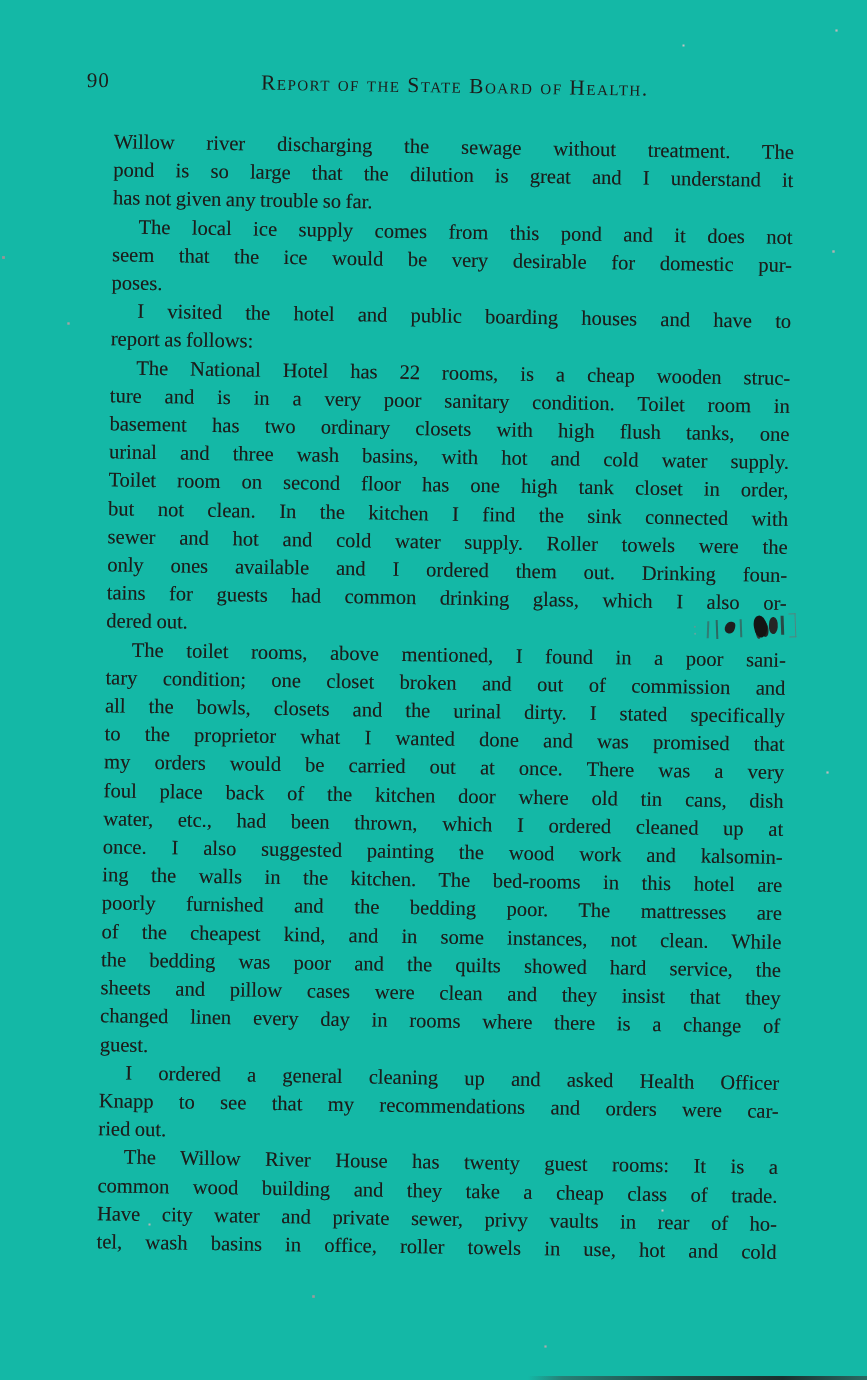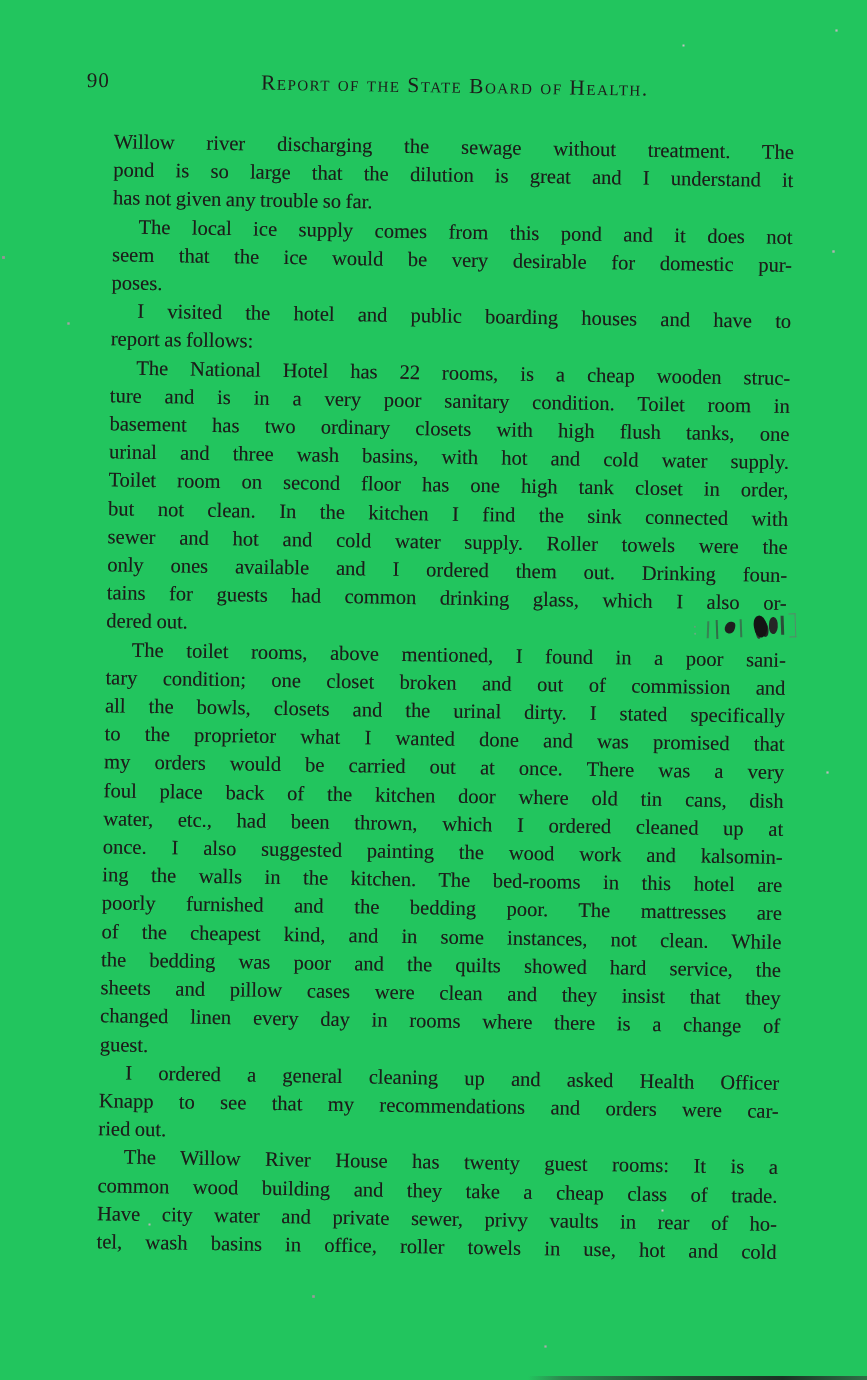--- a/index.html
+++ b/index.html
@@ -1,19 +1,19 @@
 <!DOCTYPE html>
 <html><head>
 <meta charset="utf-8">
 <style>
   html,body { margin:0; padding:0; background:#ffffff; }
   .page {
     position:relative;
     width:867px; height:1380px;
-    background:#22c55e;
+    background:#14b8a6;
     overflow:hidden;
     font-family:"Liberation Serif","DejaVu Serif",serif;
     color:#1d1c1a;
   }
   .sheet {
     position:absolute;
     left:115px; top:78px; width:680px;
     transform:rotate(0.9deg);
     transform-origin:680px 0;
   }

